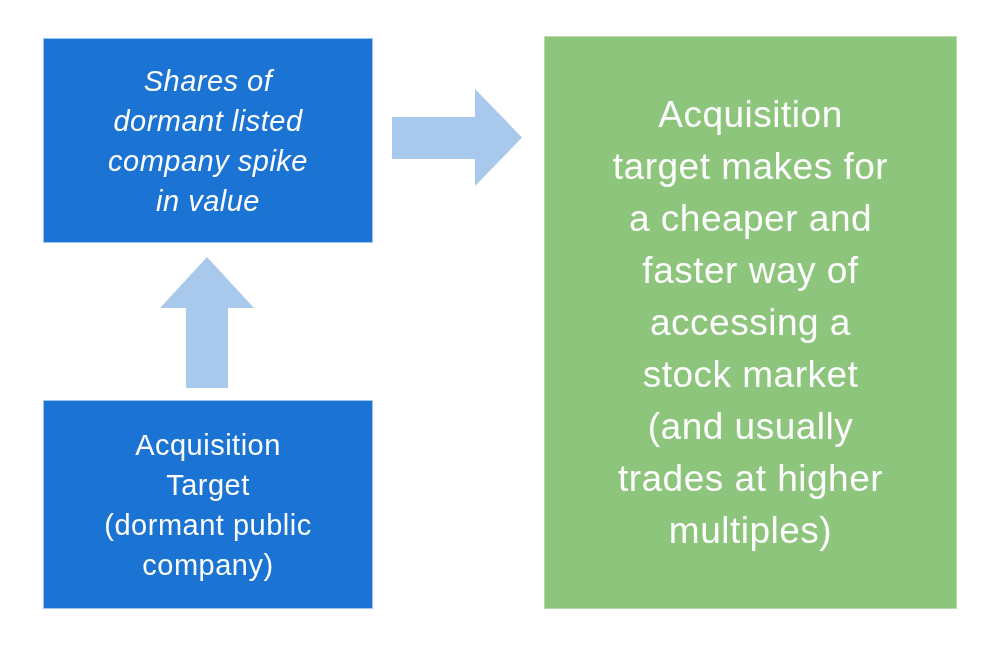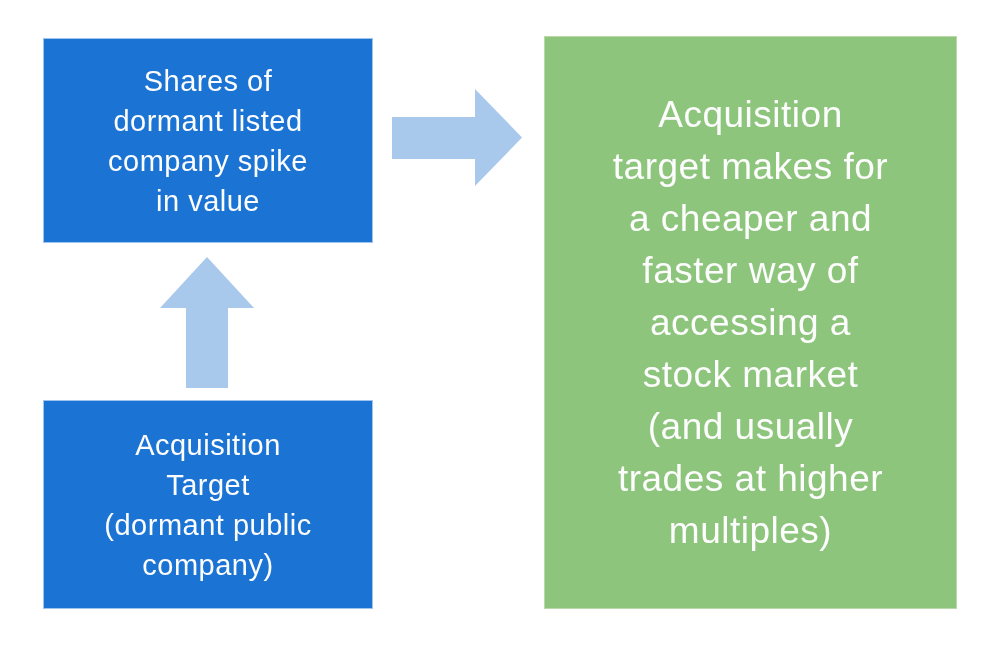--- a/index.html
+++ b/index.html
@@ -32,21 +32,21 @@
     line-height: 40px;
     letter-spacing: 0.5px;
   }
   .box-green {
     background: #8ec57d;
     border: 1px solid #b9d9ab;
     font-size: 37px;
     line-height: 52px;
     letter-spacing: 0.5px;
   }
-  #box-top-left   { left: 43px;  top: 38px;  width: 330px; height: 205px; }
+  #box-top-left   { left: 43px;  top: 38px;  width: 330px; height: 205px; font-style: italic; }
   #box-bottom-left{ left: 43px;  top: 400px; width: 330px; height: 209px; }
   #box-right      { left: 544px; top: 36px;  width: 413px; height: 573px; }
   .arrow { position: absolute; }
   #arrow-up    { left: 160px; top: 257px; }
   #arrow-right { left: 392px; top: 89px; }
 </style>
 </head>
 <body>
 
 <div class="canvas">

